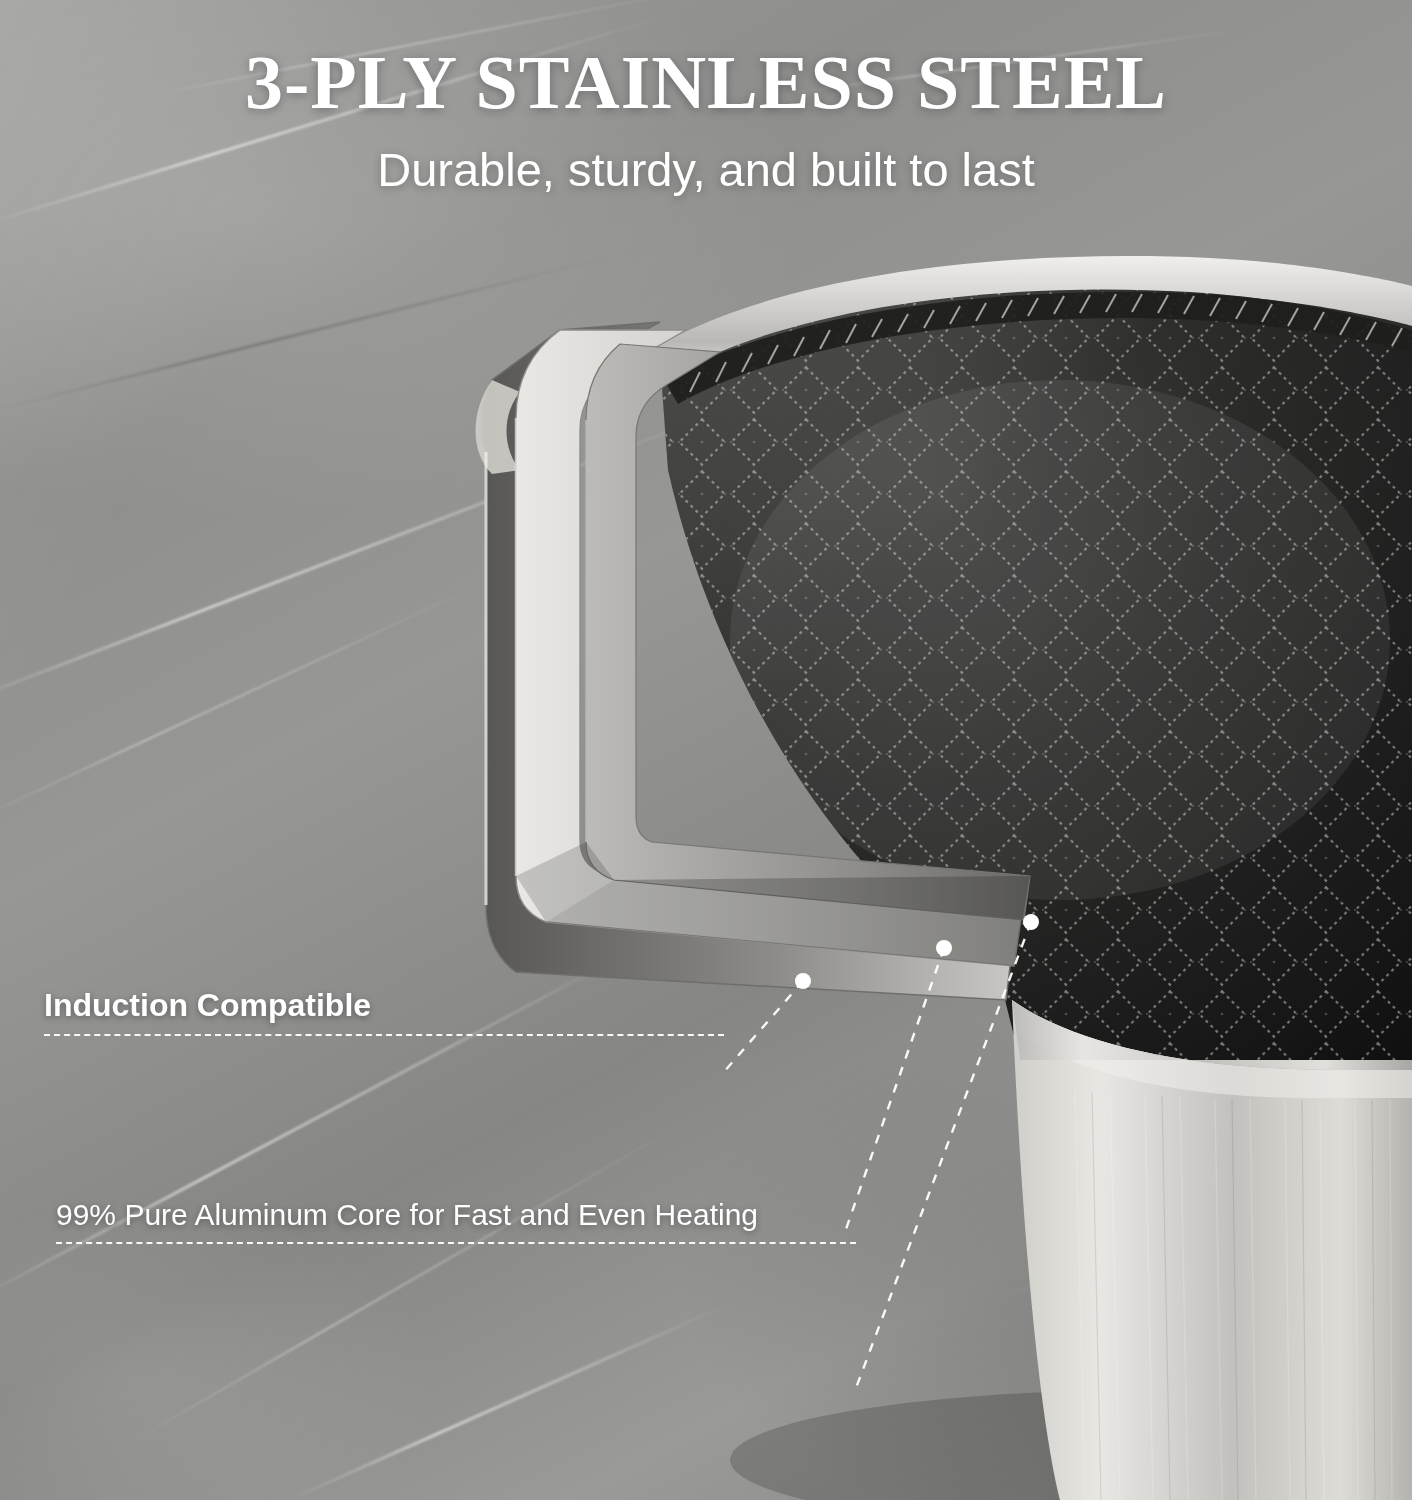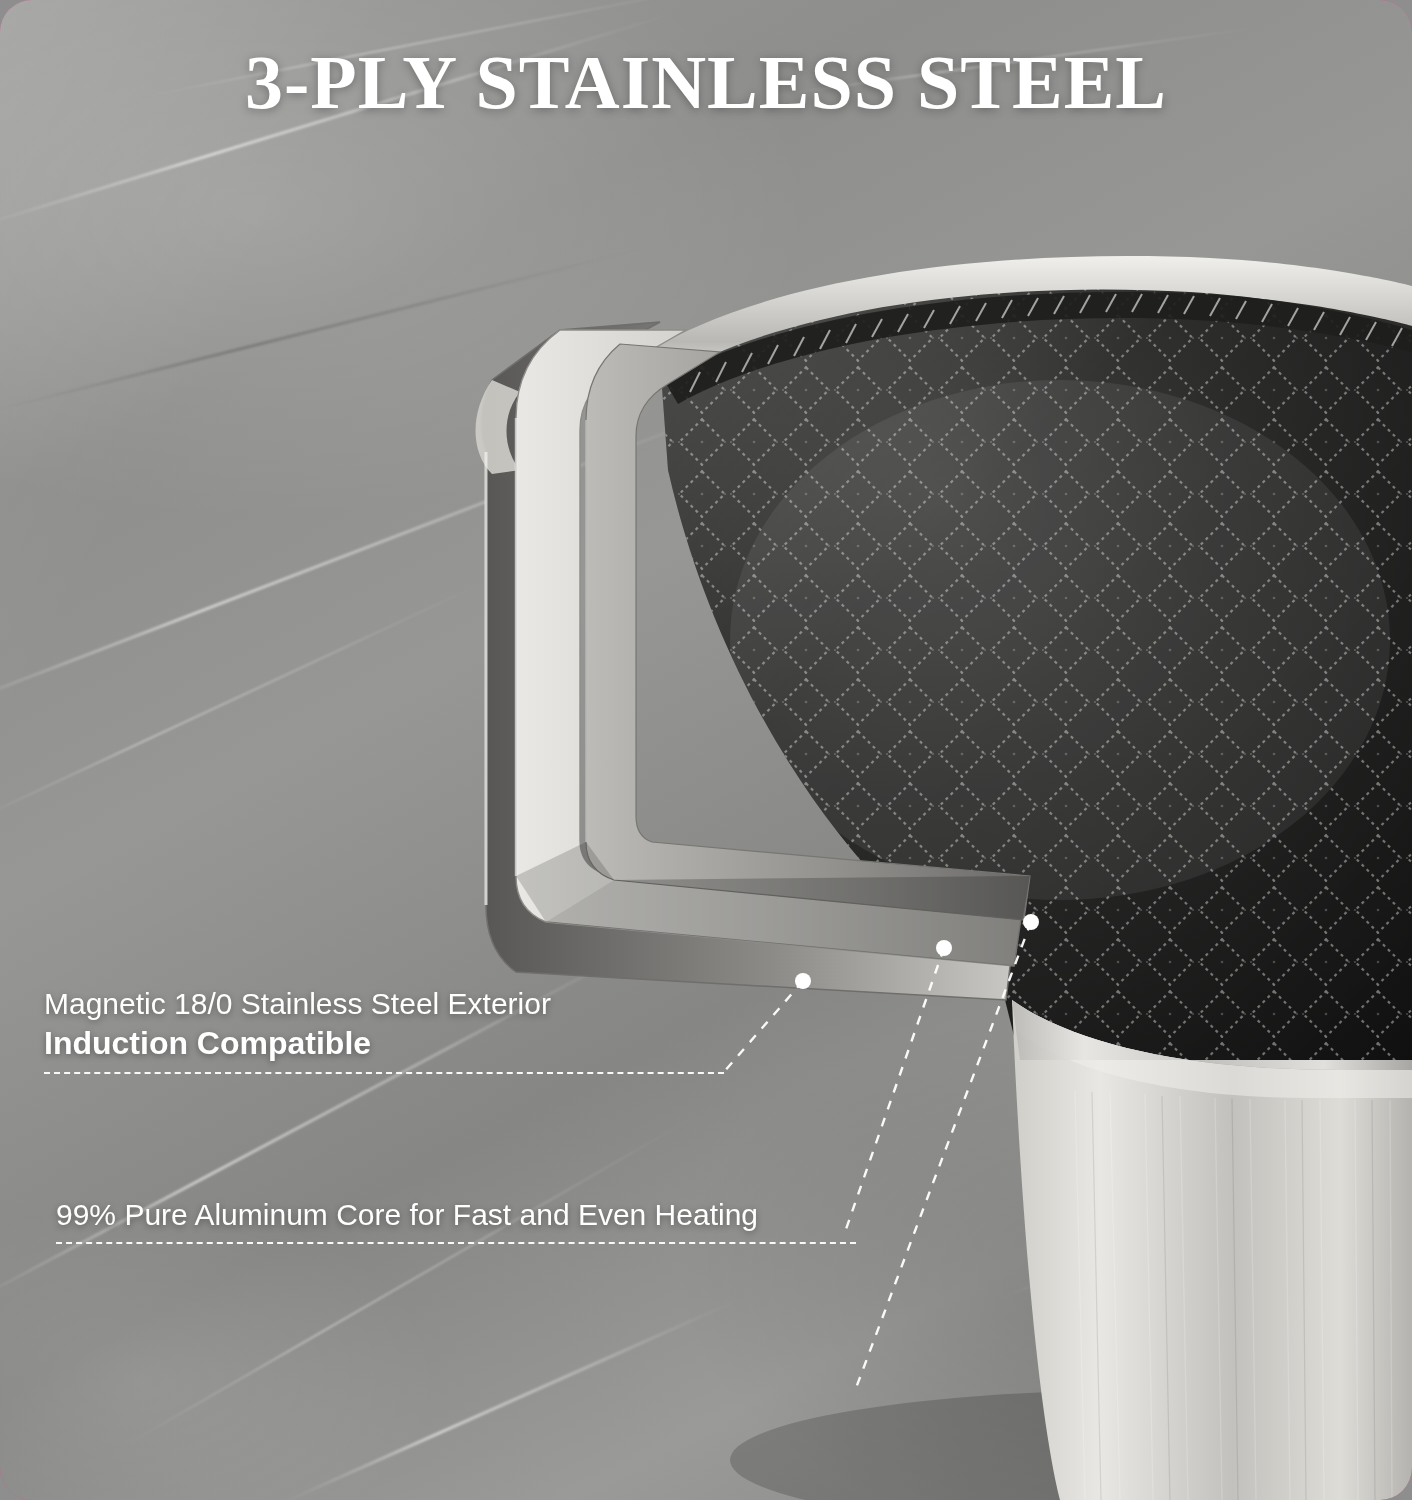--- a/index.html
+++ b/index.html
@@ -10,21 +10,20 @@
   body {
     font-family: "Liberation Sans", sans-serif;
   }
 
   .poster {
     position: relative;
     width: 1412px;
     height: 1500px;
     overflow: hidden;
     background: #ec4899;
-    border-radius: 32px;
   }
 
   
   .bg {
     position: absolute;
     inset: 0;
     background:
       linear-gradient(118deg, rgba(255,255,255,0.10) 0%, rgba(255,255,255,0) 18%),
       linear-gradient(152deg, #9b9b99 0%, #8e8e8c 22%, #979795 40%, #868684 62%, #9a9a98 80%, #828280 100%);
   }
@@ -129,20 +128,21 @@
   <div class="vein" style="left:-120px; top:560px; width:900px; transform:rotate(-21deg);"></div>
   <div class="vein thin" style="left:-80px; top:700px; width:620px; transform:rotate(-25deg);"></div>
   <div class="vein dark" style="left:-40px; top:330px; width:700px; transform:rotate(-14deg);"></div>
   <div class="vein" style="left:-100px; top:1120px; width:820px; transform:rotate(-28deg);"></div>
   <div class="vein thin" style="left:60px; top:1280px; width:700px; transform:rotate(-30deg);"></div>
   <div class="vein" style="left:250px; top:1400px; width:520px; transform:rotate(-24deg);"></div>
   <div class="vein thin" style="left:760px; top:60px; width:520px; transform:rotate(-8deg);"></div>
   <div class="vein" style="left:980px; top:1200px; width:520px; transform:rotate(-22deg);"></div>
 
   <div class="headline">3-PLY STAINLESS STEEL</div>
+  <div class="subhead">Durable, sturdy, and built to last</div>
 
   <svg class="pot-stage" viewBox="0 0 1412 1500">
     <defs>
       <linearGradient id="rimGrad" x1="0" y1="0" x2="0" y2="1">
         <stop offset="0%" stop-color="#f0efec"></stop>
         <stop offset="35%" stop-color="#d5d4d0"></stop>
         <stop offset="70%" stop-color="#b9b8b4"></stop>
         <stop offset="100%" stop-color="#e4e3df"></stop>
       </linearGradient>
       <linearGradient id="bodyGrad" x1="0" y1="0" x2="1" y2="0">
@@ -355,21 +355,20 @@
     <circle cx="1031" cy="922" r="8" fill="#ffffff"></circle>
 
     <g stroke="#ffffff" stroke-width="2.4" stroke-dasharray="9 9" fill="none" opacity="0.95">
       <path d="M 803,981 L 723,1073"></path>
       <path d="M 944,948 L 844,1235"></path>
       <path d="M 1031,922 L 856,1388"></path>
     </g>
   </svg>
 
   <div class="callout" id="callout-exterior">
-    <div class="line1">Magnetic 18/0 Stainless Steel Exterior</div>
     <div class="line2">Induction Compatible</div>
     <div class="rule"></div>
   </div>
 
   <div class="callout" id="callout-core">
     <div class="line1">99% Pure Aluminum Core for Fast and Even Heating</div>
     <div class="rule"></div>
   </div>
 
 

